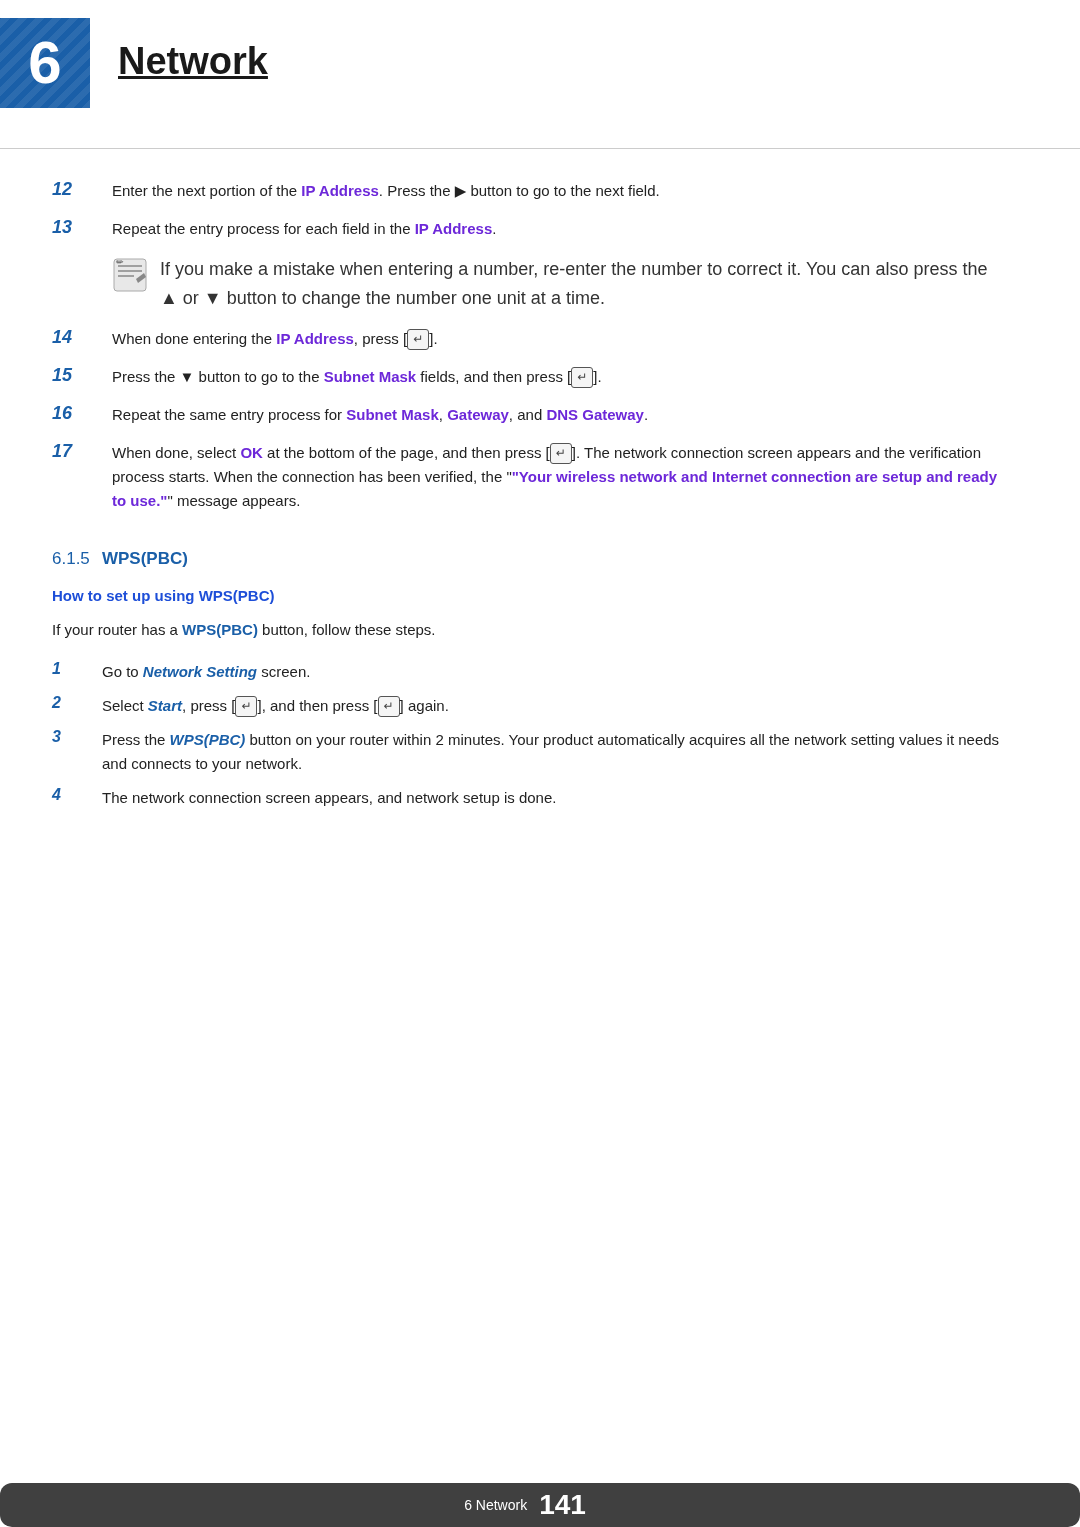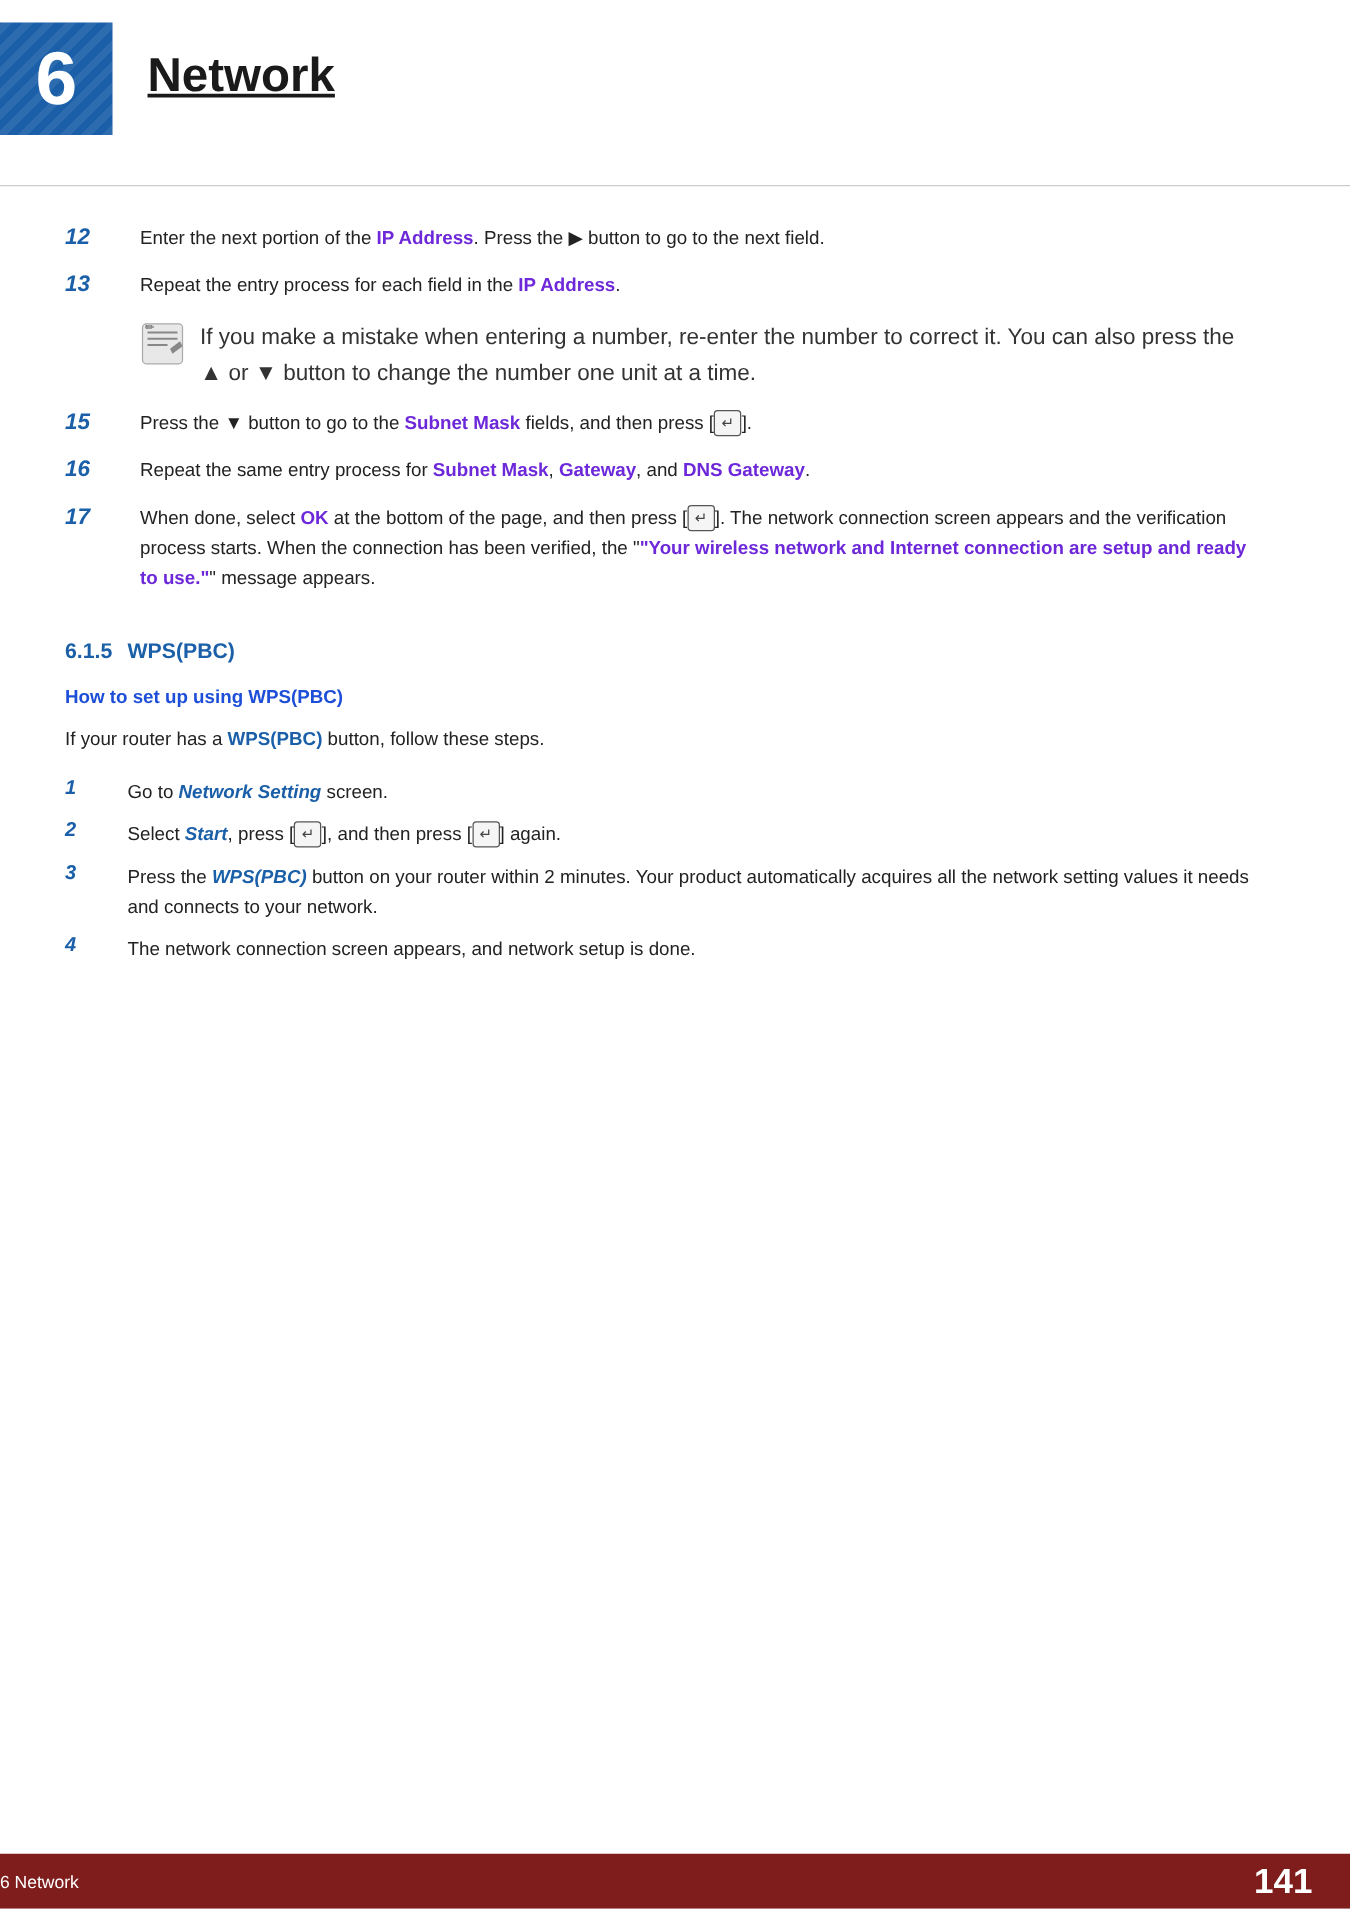--- a/index.html
+++ b/index.html
@@ -135,21 +135,21 @@
     }
 
     
     .section-heading {
       margin-top: 36px;
       margin-bottom: 10px;
     }
 
     .section-heading .section-num {
       font-size: 17px;
-      font-weight: bold;
+      font-weight: normal;
       color: #1a5fa8;
     }
 
     .section-heading .section-title-text {
       font-size: 17px;
       font-weight: bold;
       color: #1a5fa8;
       margin-left: 8px;
     }
 
@@ -207,25 +207,26 @@
       font-style: italic;
     }
 
     
     .footer {
       position: absolute;
       bottom: 0;
       left: 0;
       right: 0;
       height: 44px;
-      background: #7f1d1d;
+      background: #404040;
       display: flex;
       align-items: center;
-      justify-content: space-between;
+      justify-content: center;
       padding-right: 30px;
+      border-radius: 12px;
     }
 
     .footer-text {
       color: #ffffff;
       font-size: 14px;
       margin-right: 12px;
     }
 
     .footer-page {
       color: #ffffff;
@@ -274,20 +275,26 @@
       <rect x="2" y="2" width="32" height="32" rx="3" fill="#e8e8e8" stroke="#aaa" stroke-width="1"></rect>
       <line x1="6" y1="9" x2="30" y2="9" stroke="#888" stroke-width="1.5"></line>
       <line x1="6" y1="14" x2="30" y2="14" stroke="#888" stroke-width="1.5"></line>
       <line x1="6" y1="19" x2="22" y2="19" stroke="#888" stroke-width="1.5"></line>
       <polygon points="24,22 32,16 34,20 26,26" fill="#888"></polygon>
       <text x="4" y="8" font-size="9" fill="#555">✏</text>
     </svg>
     <span class="note-text">If you make a mistake when entering a number, re-enter the number to correct it. You can also press the ▲ or ▼ button to change the number one unit at a time.</span>
   </div>
 
+  <div class="step">
+    <span class="step-number">14</span>
+    <span class="step-text">
+      When done entering the <b>IP Address</b>, press [<span class="enter-key">↵</span>].
+    </span>
+  </div>
 
   <div class="step">
     <span class="step-number">15</span>
     <span class="step-text">
       Press the ▼ button to go to the <b>Subnet Mask</b> fields, and then press [<span class="enter-key">↵</span>].
     </span>
   </div>
 
   <div class="step">
     <span class="step-number">16</span>

